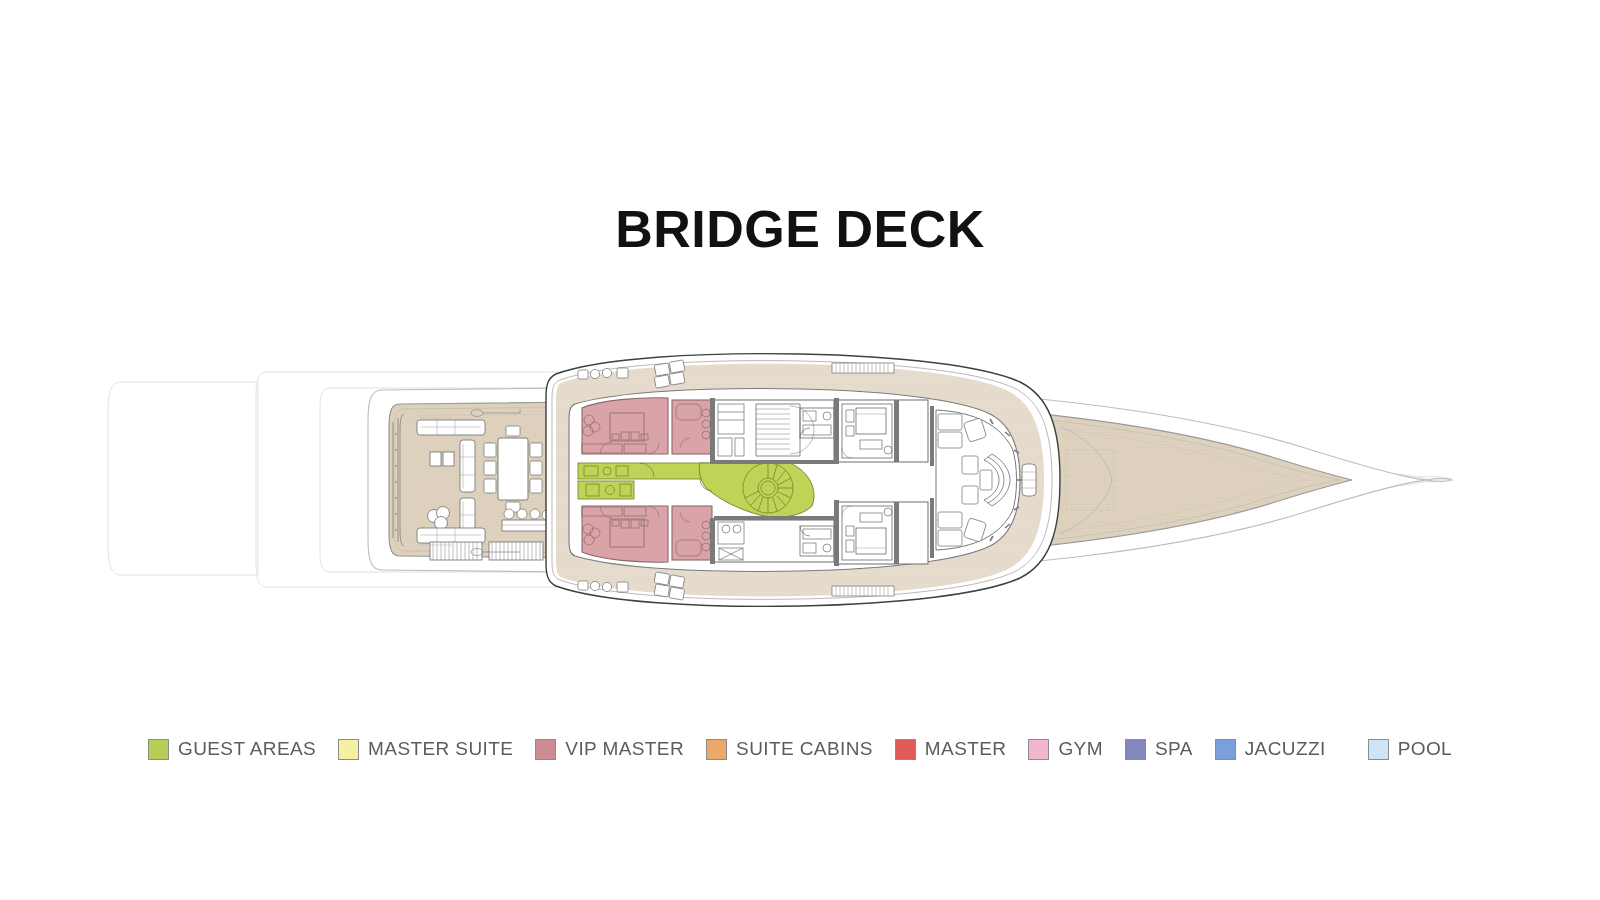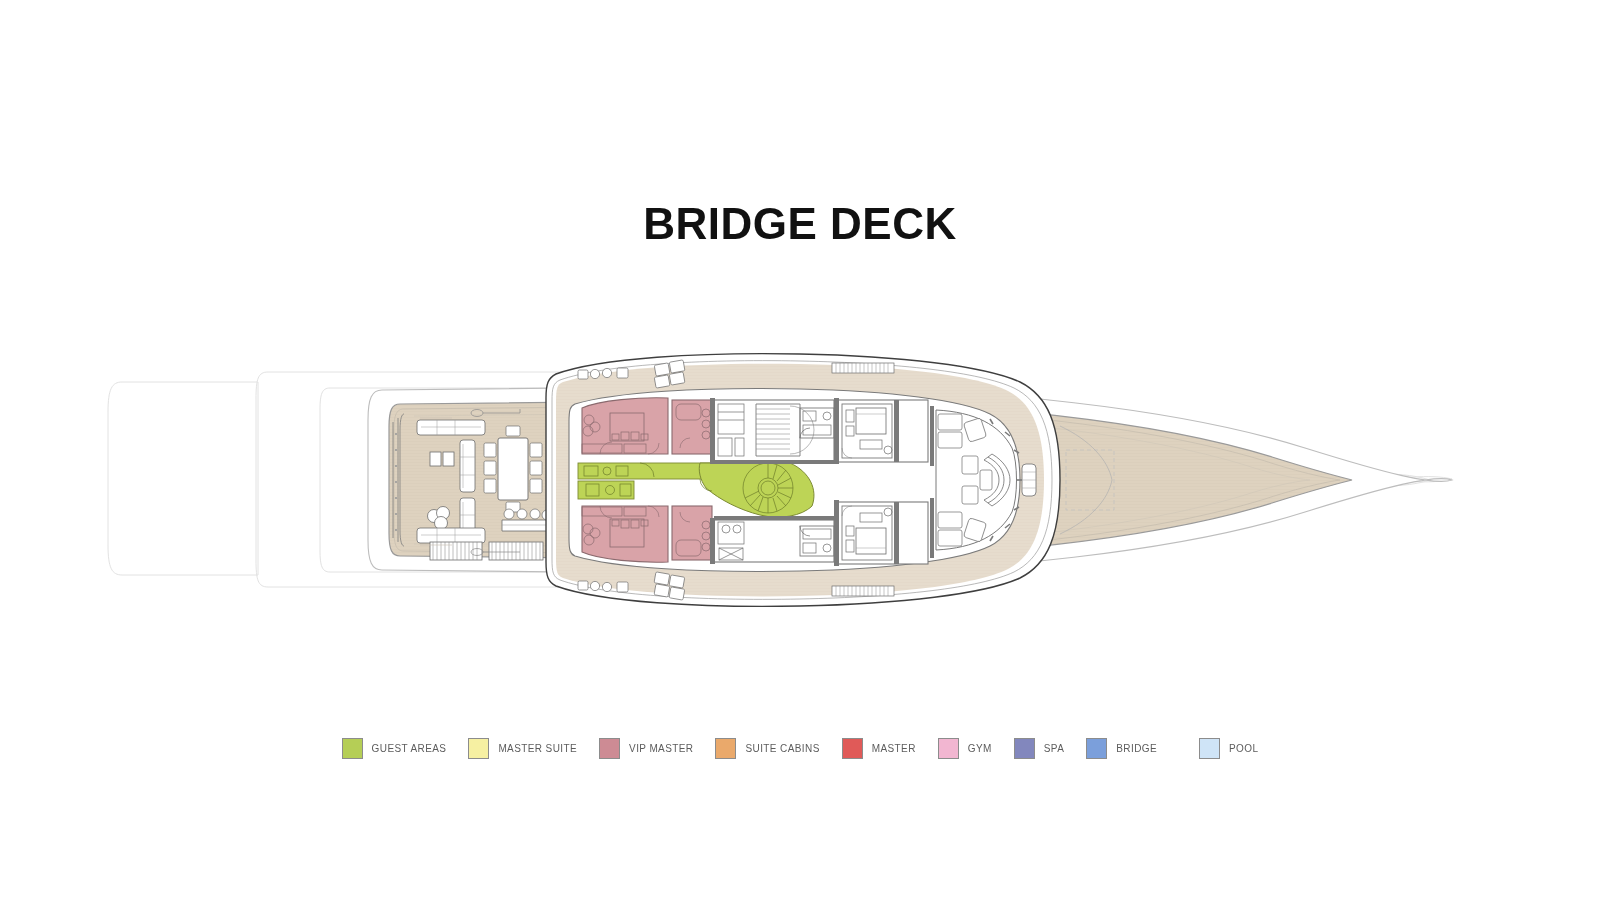--- a/index.html
+++ b/index.html
@@ -19,21 +19,21 @@
     width: 1600px;
     height: 900px;
     background: #ffffff;
   }
   #deck-title {
     position: absolute;
     top: 199px;
     left: 0;
     width: 1600px;
     text-align: center;
-    font-size: 44px;
+    font-size: 52px;
     font-weight: bold;
     letter-spacing: 0.5px;
     color: #111111;
     font-family: "Liberation Sans", sans-serif;
   }
   #plan-wrap {
     position: absolute;
     top: 330px;
     left: 0;
     width: 1600px;
@@ -56,21 +56,21 @@
   }
   .legend-item:last-child { margin-right: 0; margin-left: 20px; }
   .swatch {
     width: 19px;
     height: 19px;
     border: 1px solid #8c8c8c;
     margin-right: 9px;
     flex: 0 0 auto;
   }
   .legend-label {
-    font-size: 10px;
+    font-size: 19px;
     color: #5c5c5c;
     letter-spacing: 0.4px;
     white-space: nowrap;
     font-family: "Liberation Sans", sans-serif;
   }
 </style>
 </head>
 <body>
 
 <div id="page">
@@ -613,21 +613,21 @@
     <div class="legend-item">
       <span class="swatch" style="background:#f2b6d1"></span>
       <span class="legend-label">GYM</span>
     </div>
     <div class="legend-item">
       <span class="swatch" style="background:#8287bd"></span>
       <span class="legend-label">SPA</span>
     </div>
     <div class="legend-item">
       <span class="swatch" style="background:#7b9fdb"></span>
-      <span class="legend-label">BRIDGE</span>
+      <span class="legend-label">JACUZZI</span>
     </div>
     <div class="legend-item">
       <span class="swatch" style="background:#cfe4f7"></span>
       <span class="legend-label">POOL</span>
     </div>
   </div>
 
 </div>
 
 </body></html>

